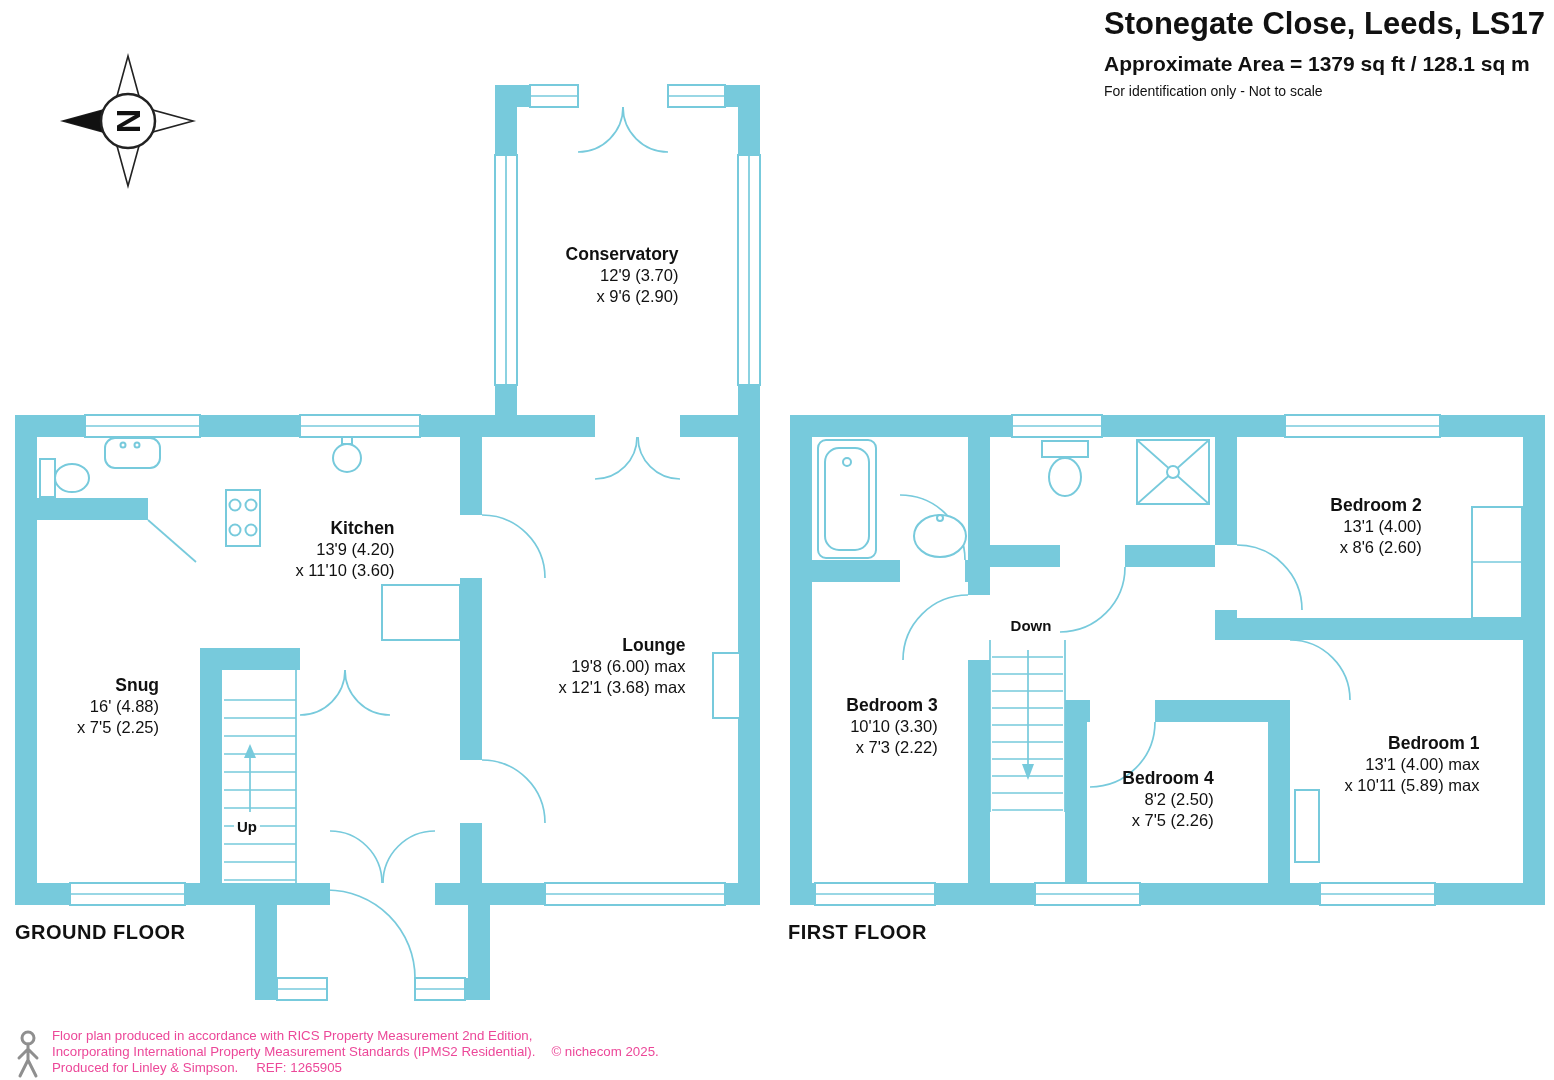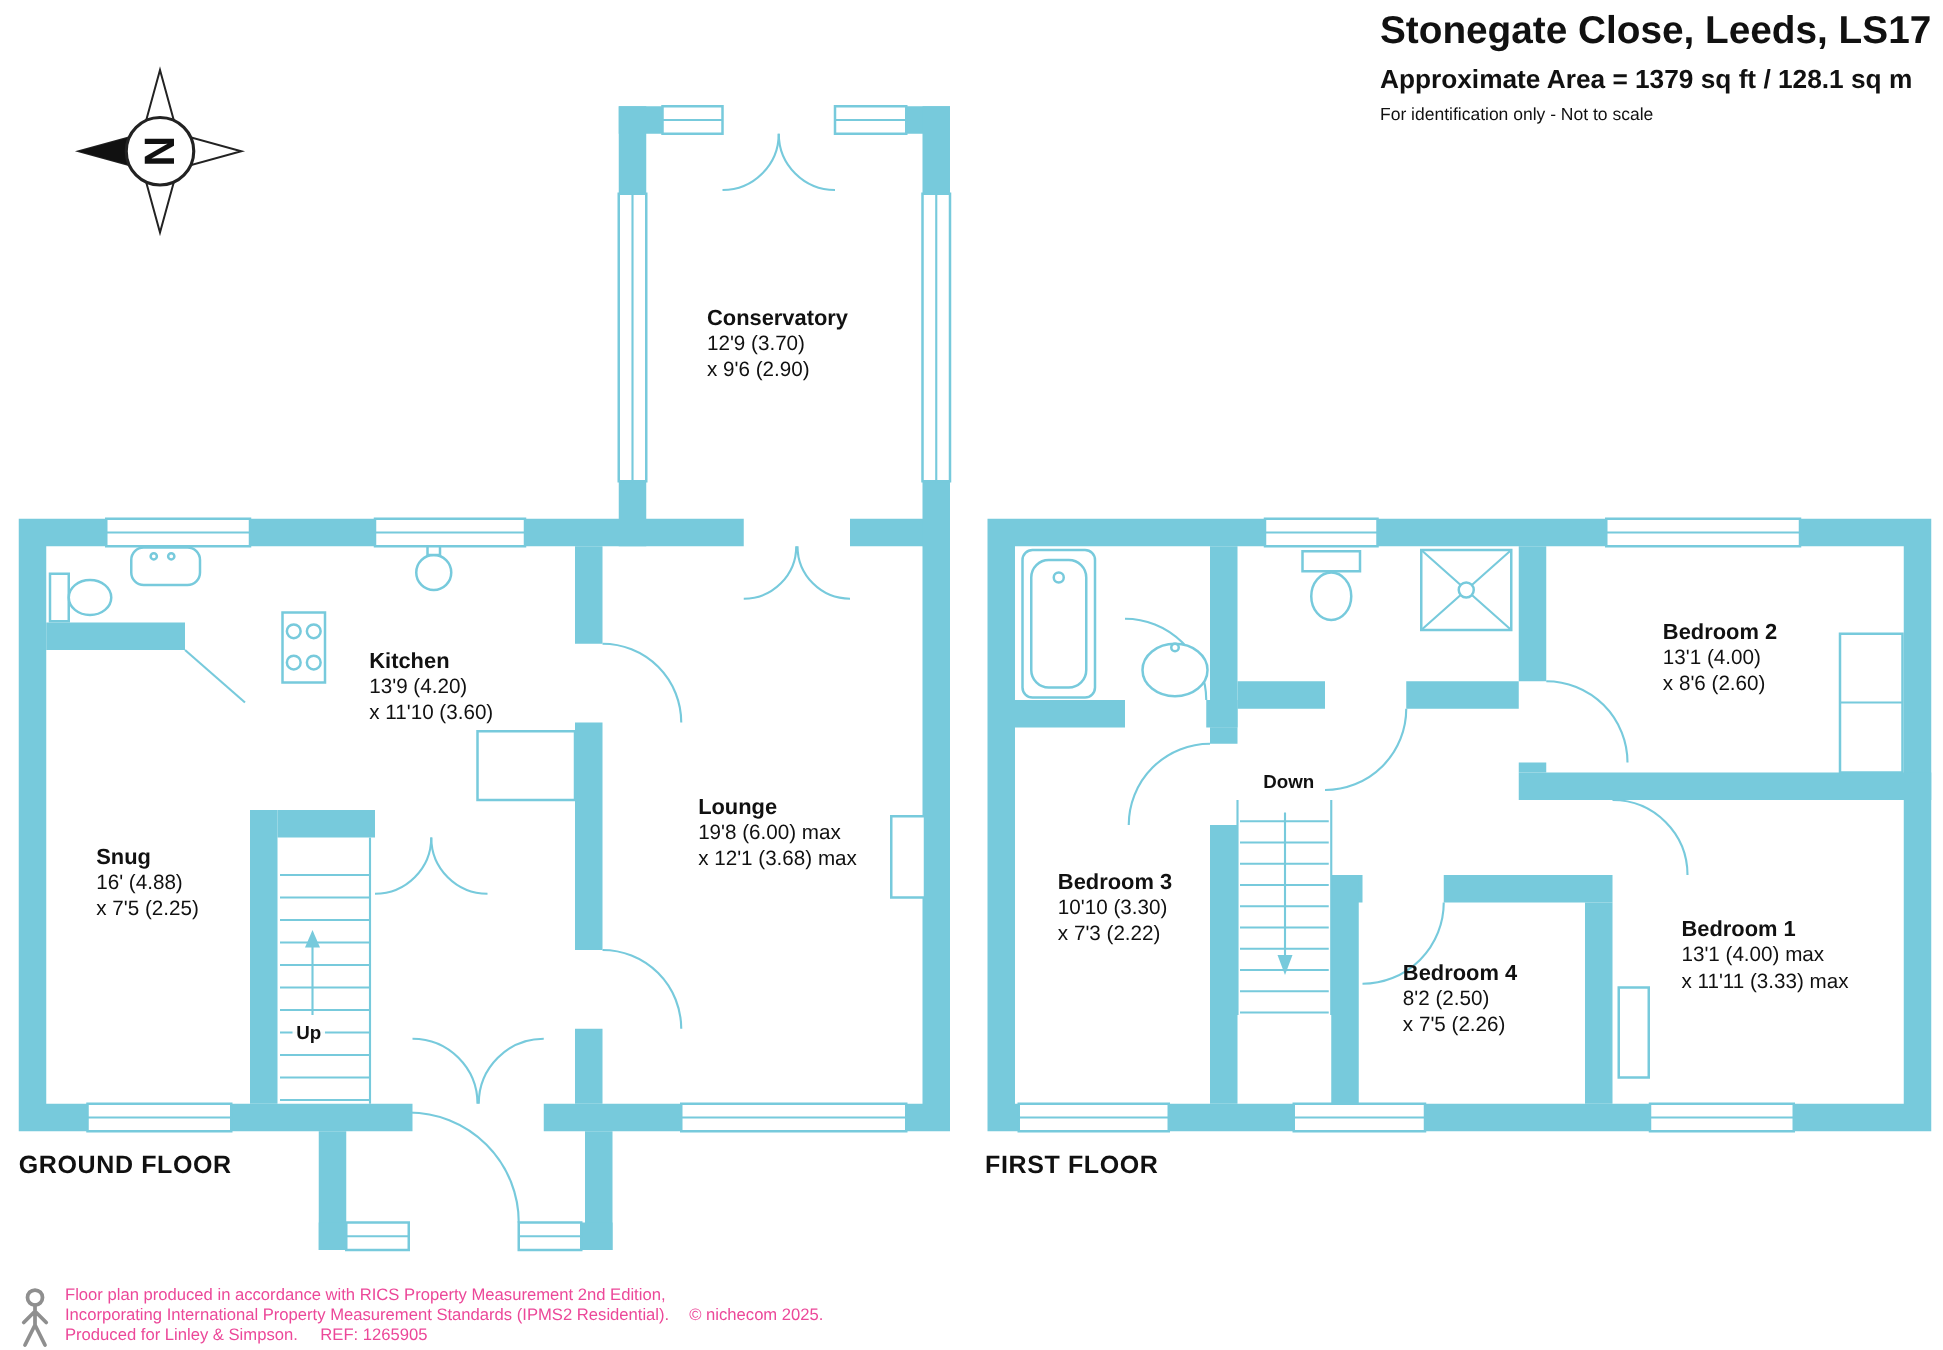--- a/index.html
+++ b/index.html
@@ -14,21 +14,21 @@
   .open    { fill:#fff; }
   .thin    { stroke:var(--wall); stroke-width:1.7; fill:none; }
   .fixture { stroke:var(--wall); stroke-width:2; fill:#fff; }
   .arrowhead { fill:var(--wall); }
 
   .hdr { position:absolute; top:6px; right:9px; text-align:left; }
   .hdr .title { font-size:31px; font-weight:bold; letter-spacing:0; }
   .hdr .area  { font-size:21px; margin-top:10px;font-weight:bold; }
   .hdr .note  { font-size:14px; margin-top:7px; }
 
-  .room-label { position:absolute; transform:translateX(-50%); text-align:left;
+  .room-label { position:absolute; transform:translateX(-50%); text-align:right;
                 font-size:16.5px; line-height:21px; white-space:nowrap; }
   .room-label .rname { font-weight:bold; font-size:17.5px; }
 
   .stairs-label { position:absolute; transform:translateX(-50%); font-size:15px;
                   font-weight:bold; background:rgba(255,255,255,.92); padding:0 3px; }
 
   .floor-label { position:absolute; font-size:20px; font-weight:bold; letter-spacing:.5px; }
 
   .footer { position:absolute; left:52px; top:1028px; font-size:13.3px;
             line-height:16px; color:#ec4899; }
@@ -272,21 +272,21 @@
     <div>x 7'3 (2.22)</div>
   </div>
   <div class="room-label" style="left:1168px; top:768px">
     <div class="rname">Bedroom 4</div>
     <div>8'2 (2.50)</div>
     <div>x 7'5 (2.26)</div>
   </div>
   <div class="room-label" style="left:1412px; top:733px">
     <div class="rname">Bedroom 1</div>
     <div>13'1 (4.00) max</div>
-    <div>x 11'11 (3.33) max</div>
+    <div>x 10'11 (5.89) max</div>
   </div>
 
   <div class="stairs-label" style="left:247px; top:818px">Up</div>
   <div class="stairs-label" style="left:1031px; top:617px">Down</div>
 
   <div class="floor-label" style="left:15px; top:921px">GROUND FLOOR</div>
   <div class="floor-label" style="left:788px; top:921px">FIRST FLOOR</div>
 
   <svg class="person-icon" width="30" height="52">
     <g stroke="#8f8f8f" stroke-width="3" stroke-linecap="round" fill="none">

